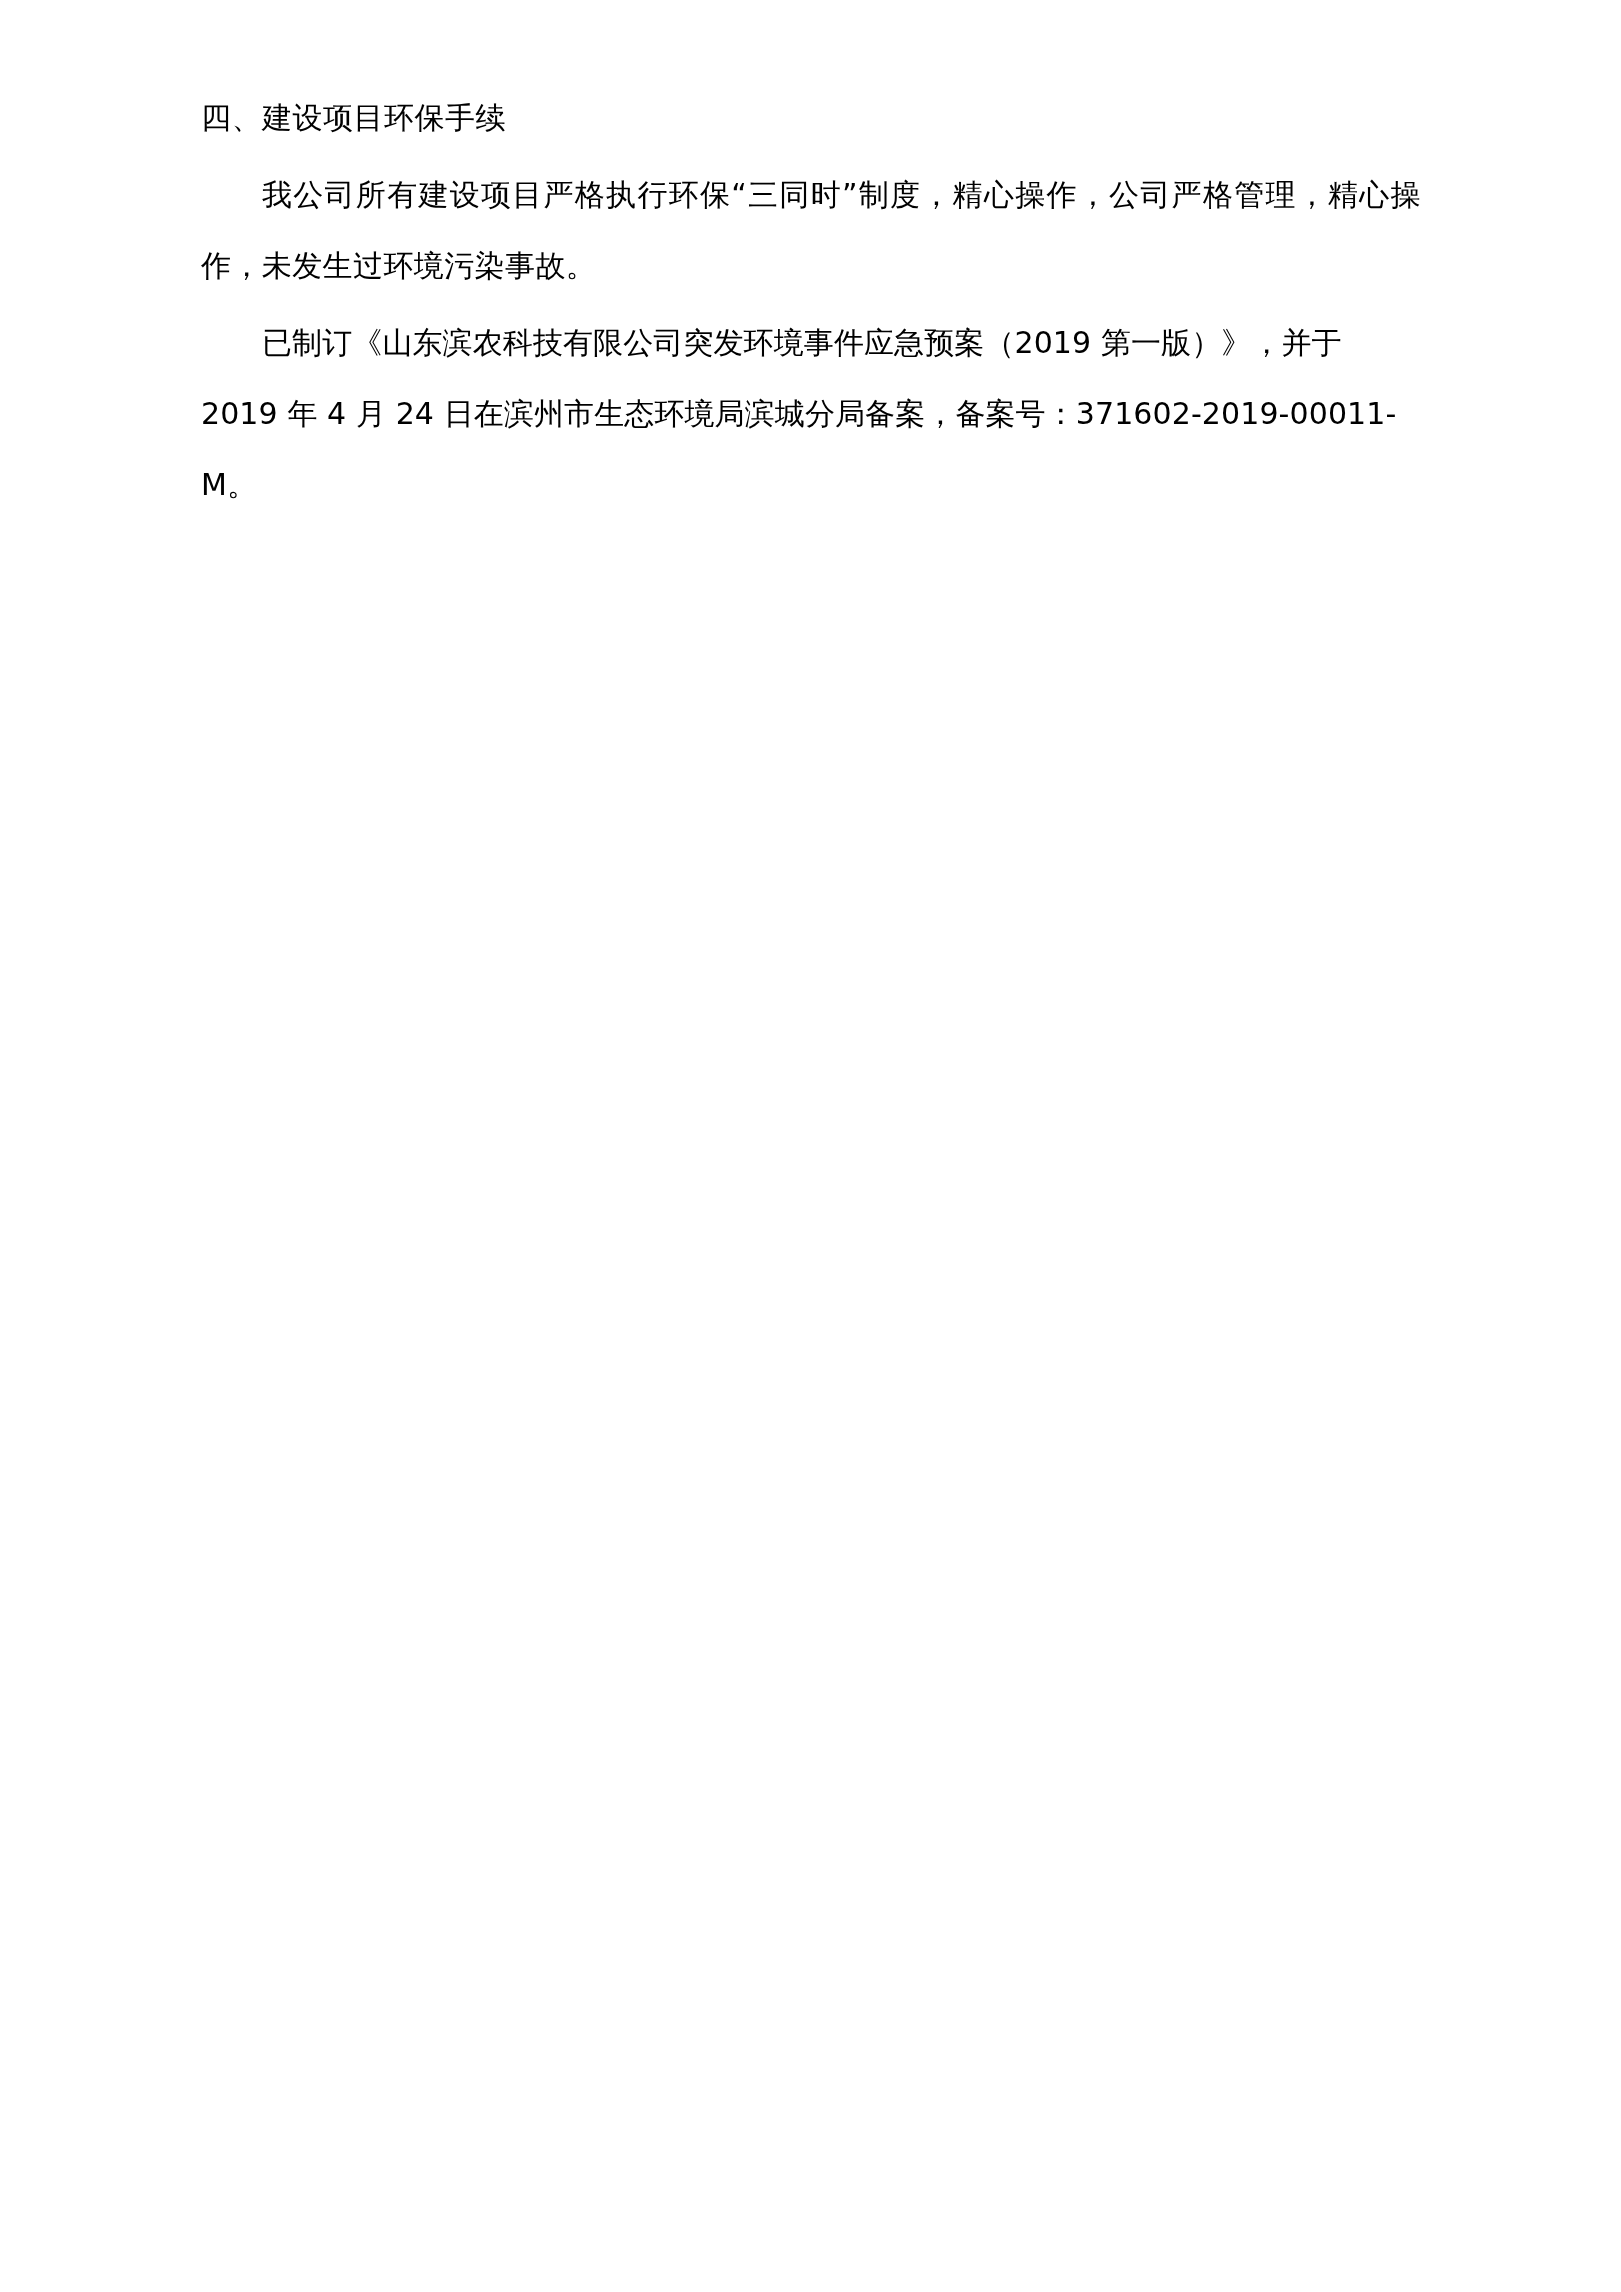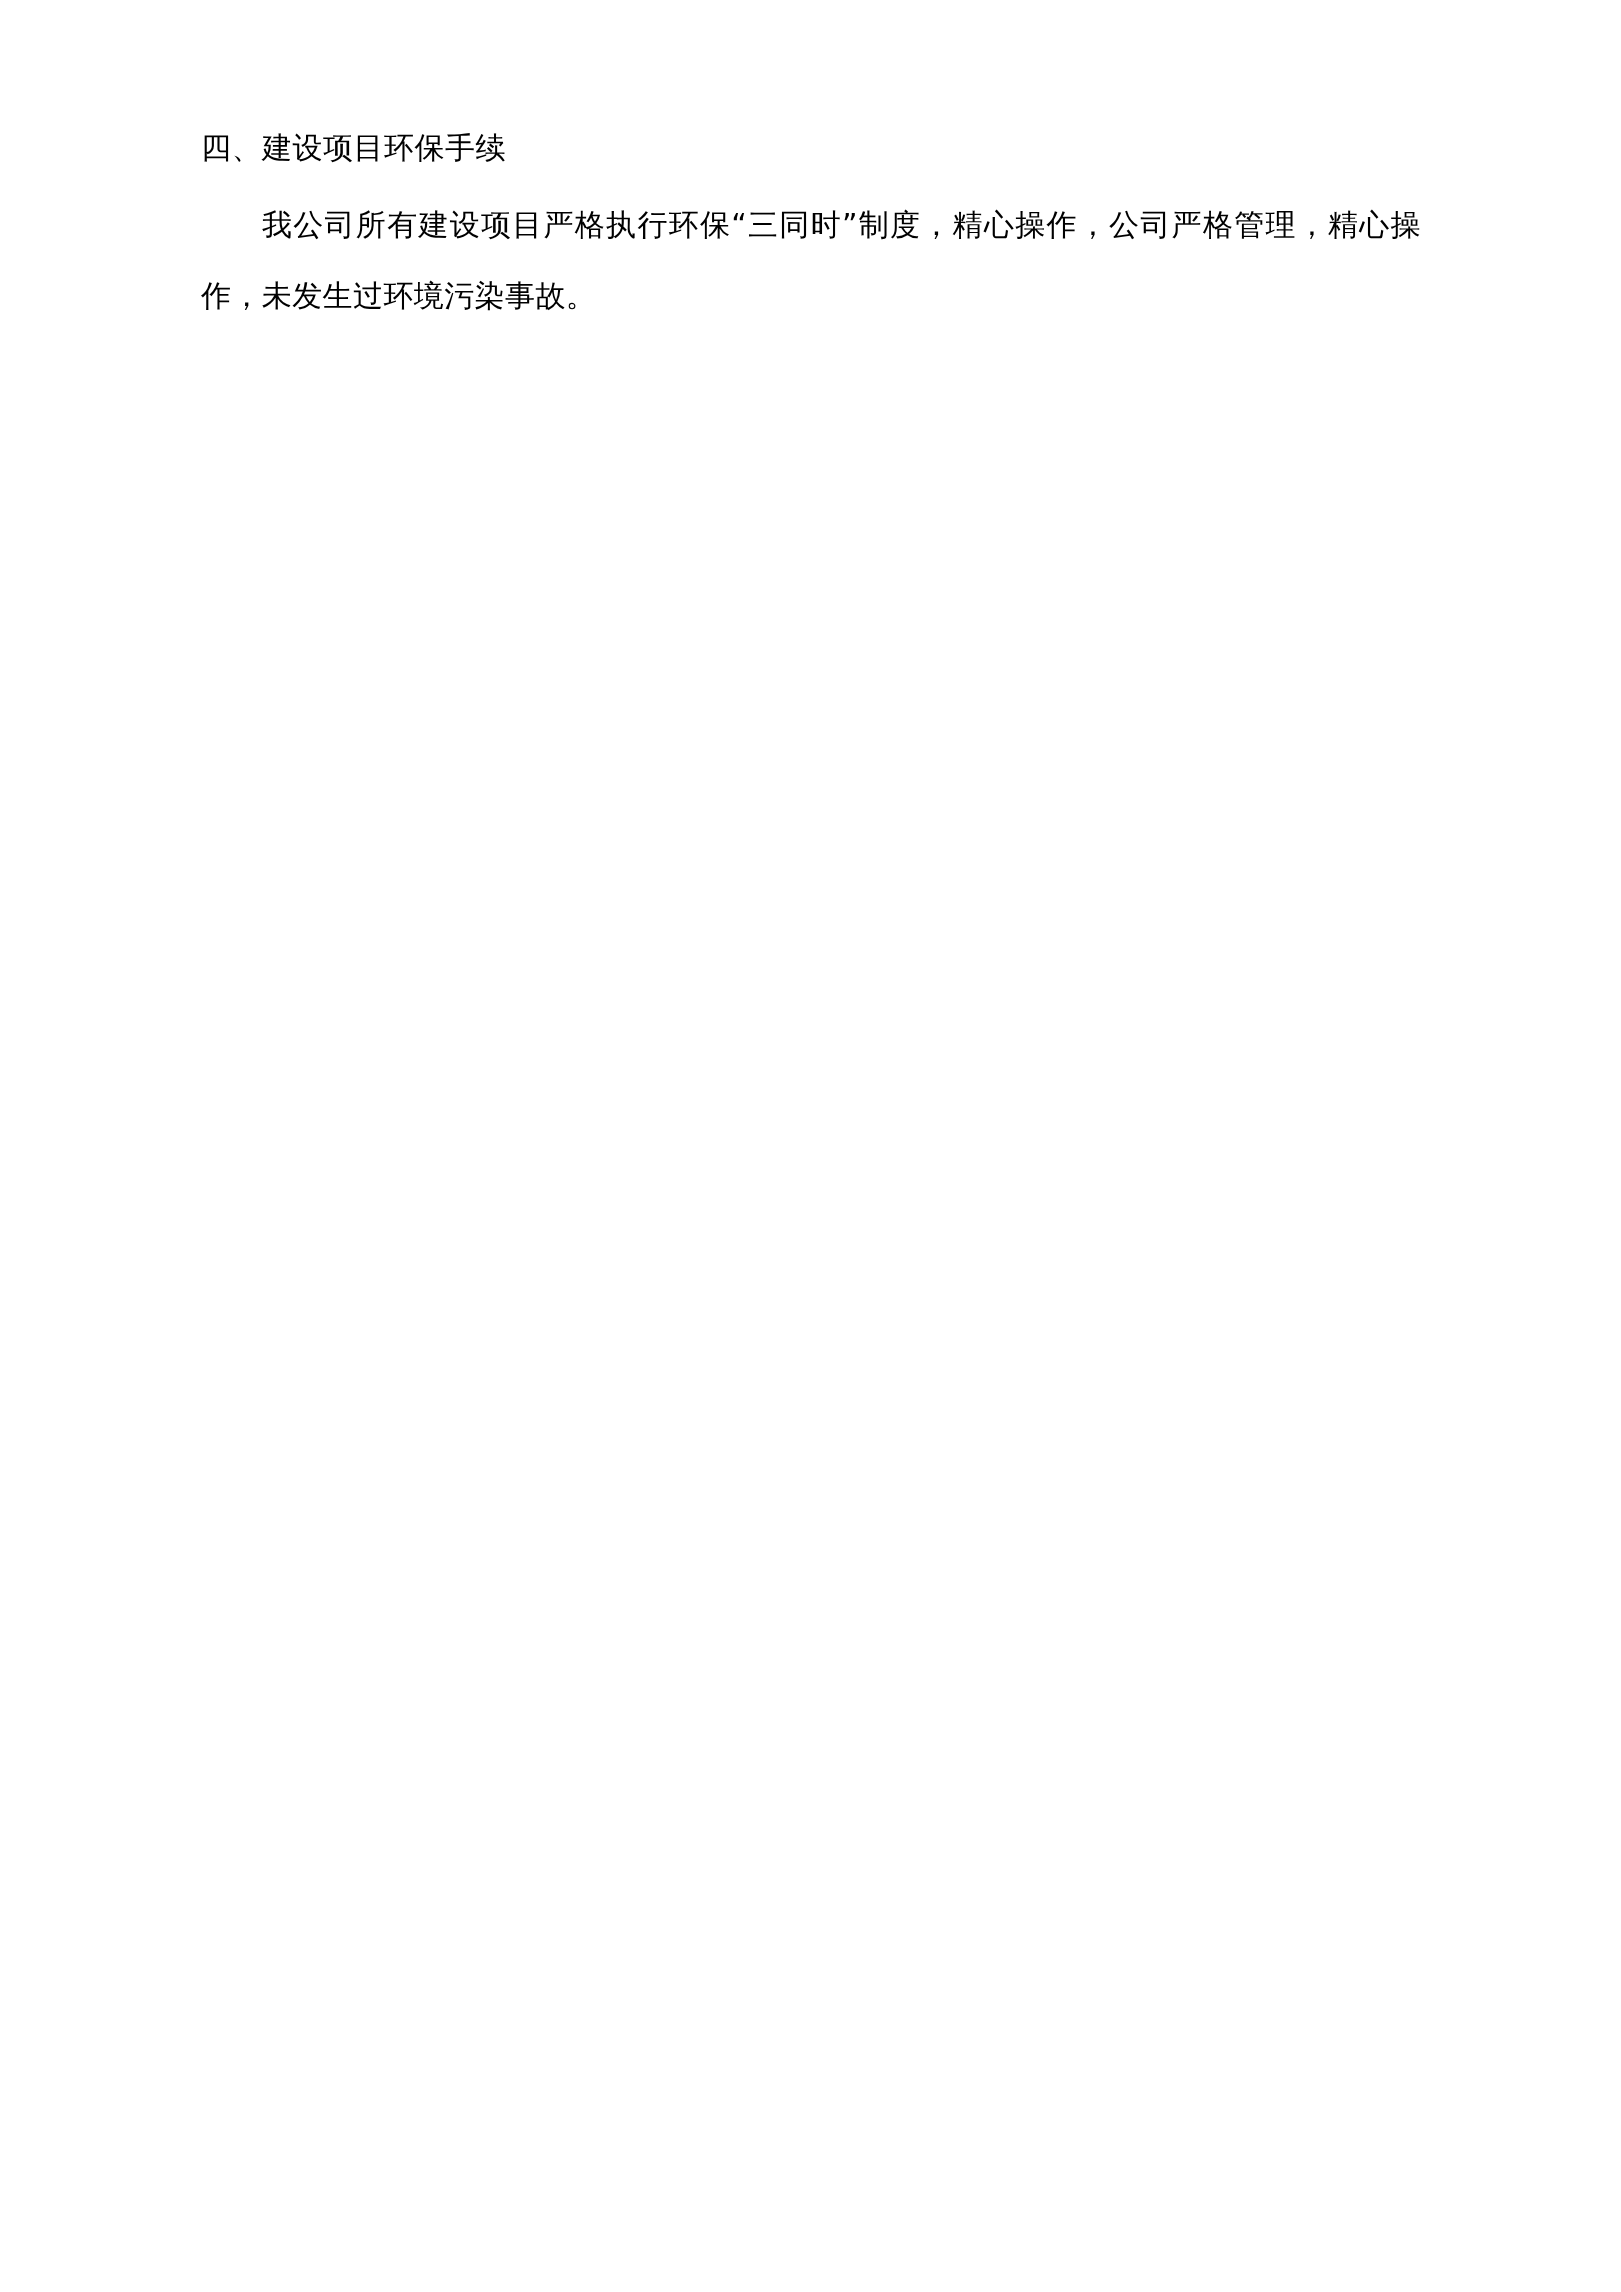--- a/index.html
+++ b/index.html
@@ -12,21 +12,21 @@
     height: 2293px;
     font-family: "DejaVu Sans", "Liberation Sans", sans-serif;
     color: #000000;
     position: relative;
     overflow: hidden;
   }
   .page {
     box-sizing: border-box;
     width: 1621px;
     height: 2293px;
-    padding: 112px 196px 0 201px;
+    padding: 82px 196px 0 201px;
     background: #ffffff;
   }
   .doc-body {
     width: 1220px;
   }
   .heading {
     font-size: 30px;
     line-height: 71px;
     letter-spacing: 0.5px;
     white-space: pre;
@@ -56,17 +56,18 @@
 <body>
 
 <div class="page">
   <div class="doc-body">
 
     <div class="heading">四、建设项目环保手续</div>
 
     <div class="para">我公司所有建设项目严格执行环保“三同时”制度，精心操作，公司严格管理，精心操作，未发生过环境污染事故。</div>
 
 
+    <div class="para-tight">已制订《山东滨农科技有限公司突发环境事件应急预案（2019 第一版）》，并于 2019 年 4 月 24 日在滨州市生态环境局滨城分局备案，备案号：371602-2019-00011-M。</div>
 
 
   </div>
 </div>
 
 
 </body></html>

